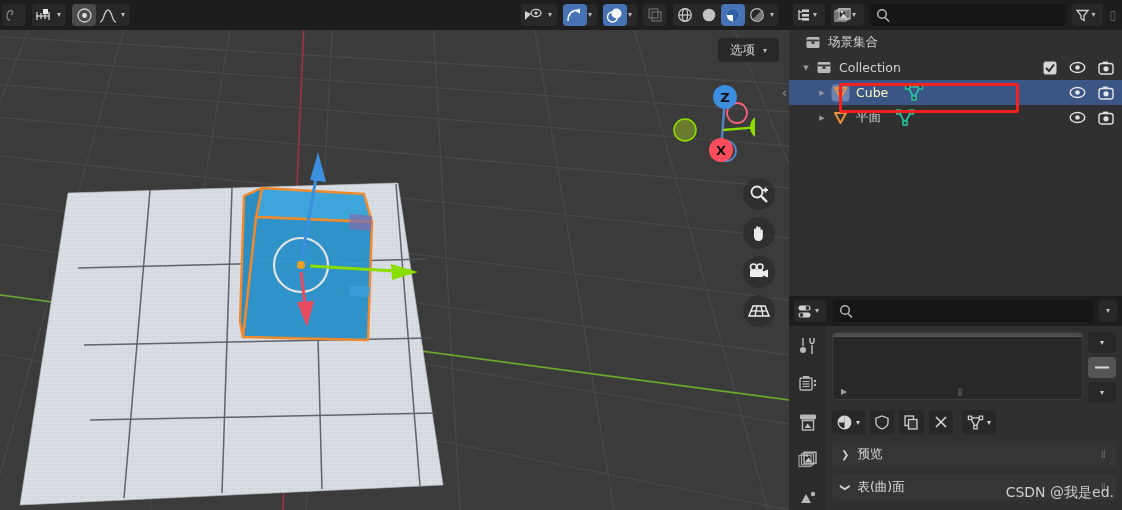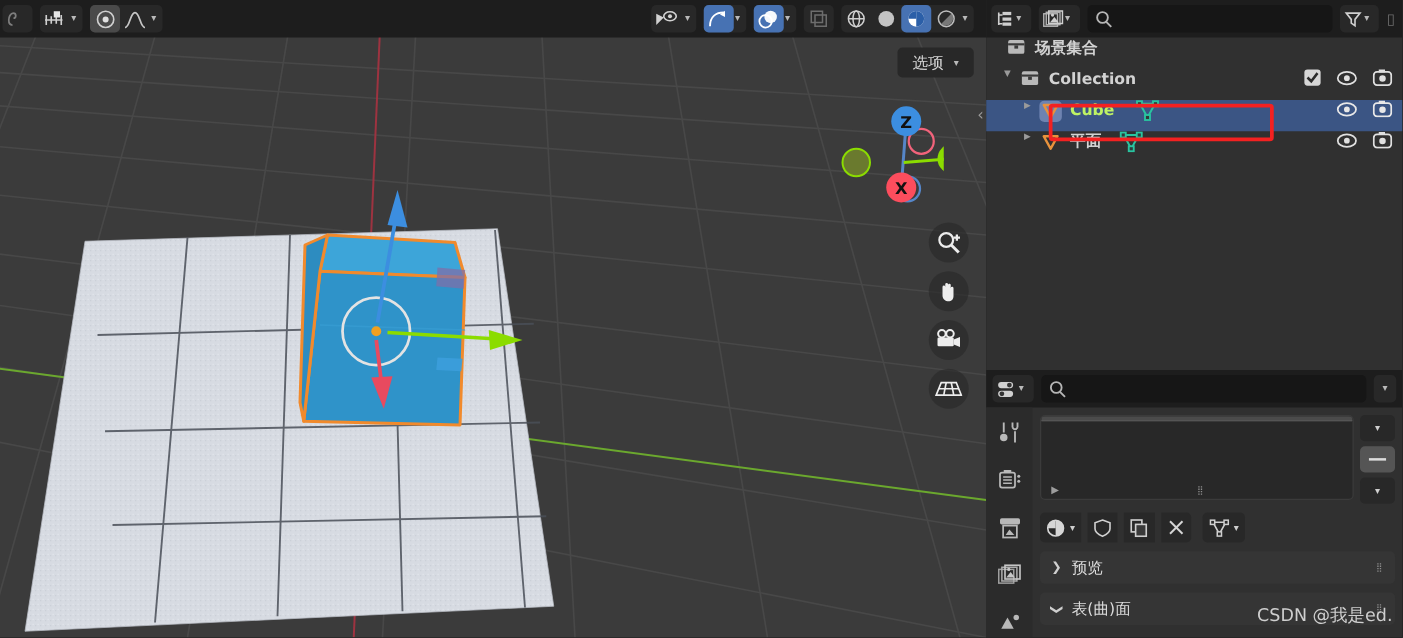--- a/index.html
+++ b/index.html
@@ -74,22 +74,22 @@
   }
   .ol-ctl {
     display: flex; align-items: center; background: #282828;
     height: 22px; border-radius: 4px; padding: 0 3px; color: #c6c6c6;
   }
   #ol-search {
     flex: 1; height: 22px; background: #161616; border-radius: 4px;
     display: flex; align-items: center; padding: 0 6px; color: #8a8a8a;
   }
   .ol-row {
-    height: 25px; display: flex; position: relative;
-    padding-left: 6px; color: #d2d2d2; font-size: 12.5px; font-weight: bold;
+    height: 25px; display: flex; align-items: center; position: relative;
+    padding-left: 6px; color: #d2d2d2; font-size: 12.5px;
   }
   .ol-row.selected { background: #3b5584; }
   .ol-disc { width: 14px; text-align: center; color: #9a9a9a; font-size: 7px; }
   .ol-icons { position: absolute; right: 8px; display: flex; align-items: center; gap: 12px; }
 
   
   #red-box {
     position: absolute; left: 839px; top: 83px; width: 180px; height: 30px;
     border: 3px solid #f42121; border-radius: 3px; z-index: 60; pointer-events: none;
   }
@@ -466,21 +466,21 @@
           </svg>
       </span>
     </div>
 
     <div class="ol-row selected" style="padding-left:26px">
       <span class="ol-disc">▶</span>
       <svg class="ic" width="19" height="18" viewBox="0 0 19 18" style="margin:0 6px 0 2px">
           <rect x="0.5" y="0.5" width="18" height="17" rx="4" fill="#6e83b0"></rect>
           <polygon points="4,4 15,4 9.5,14" fill="none" stroke="#e8923c" stroke-width="2" stroke-linejoin="round"></polygon>
         </svg>
-      <span style="color:#bef264">Cube</span>
+      <span style="color:#fef9c3">Cube</span>
       <svg class="ic" width="20" height="17" viewBox="0 0 20 17" style="margin-left:16px">
         <polygon points="4,3 16,3 10,14" fill="none" stroke="#29c4a0" stroke-width="1.6"></polygon>
         <rect x="1.6" y="1" width="4" height="4" fill="#2f3a3a" stroke="#29c4a0" stroke-width="1.5"></rect>
         <rect x="14.4" y="1" width="4" height="4" fill="#2f3a3a" stroke="#29c4a0" stroke-width="1.5"></rect>
         <rect x="8" y="12" width="4" height="4" fill="#2f3a3a" stroke="#29c4a0" stroke-width="1.5"></rect>
       </svg>
       <span class="ol-icons">
         <svg class="ic" width="17" height="13" viewBox="0 0 17 13">
             <ellipse cx="8.5" cy="6.5" rx="7.3" ry="5" fill="none" stroke="#e8e8e8" stroke-width="1.4"></ellipse>
             <circle cx="8.5" cy="6.5" r="2.3" fill="#e8e8e8"></circle>

